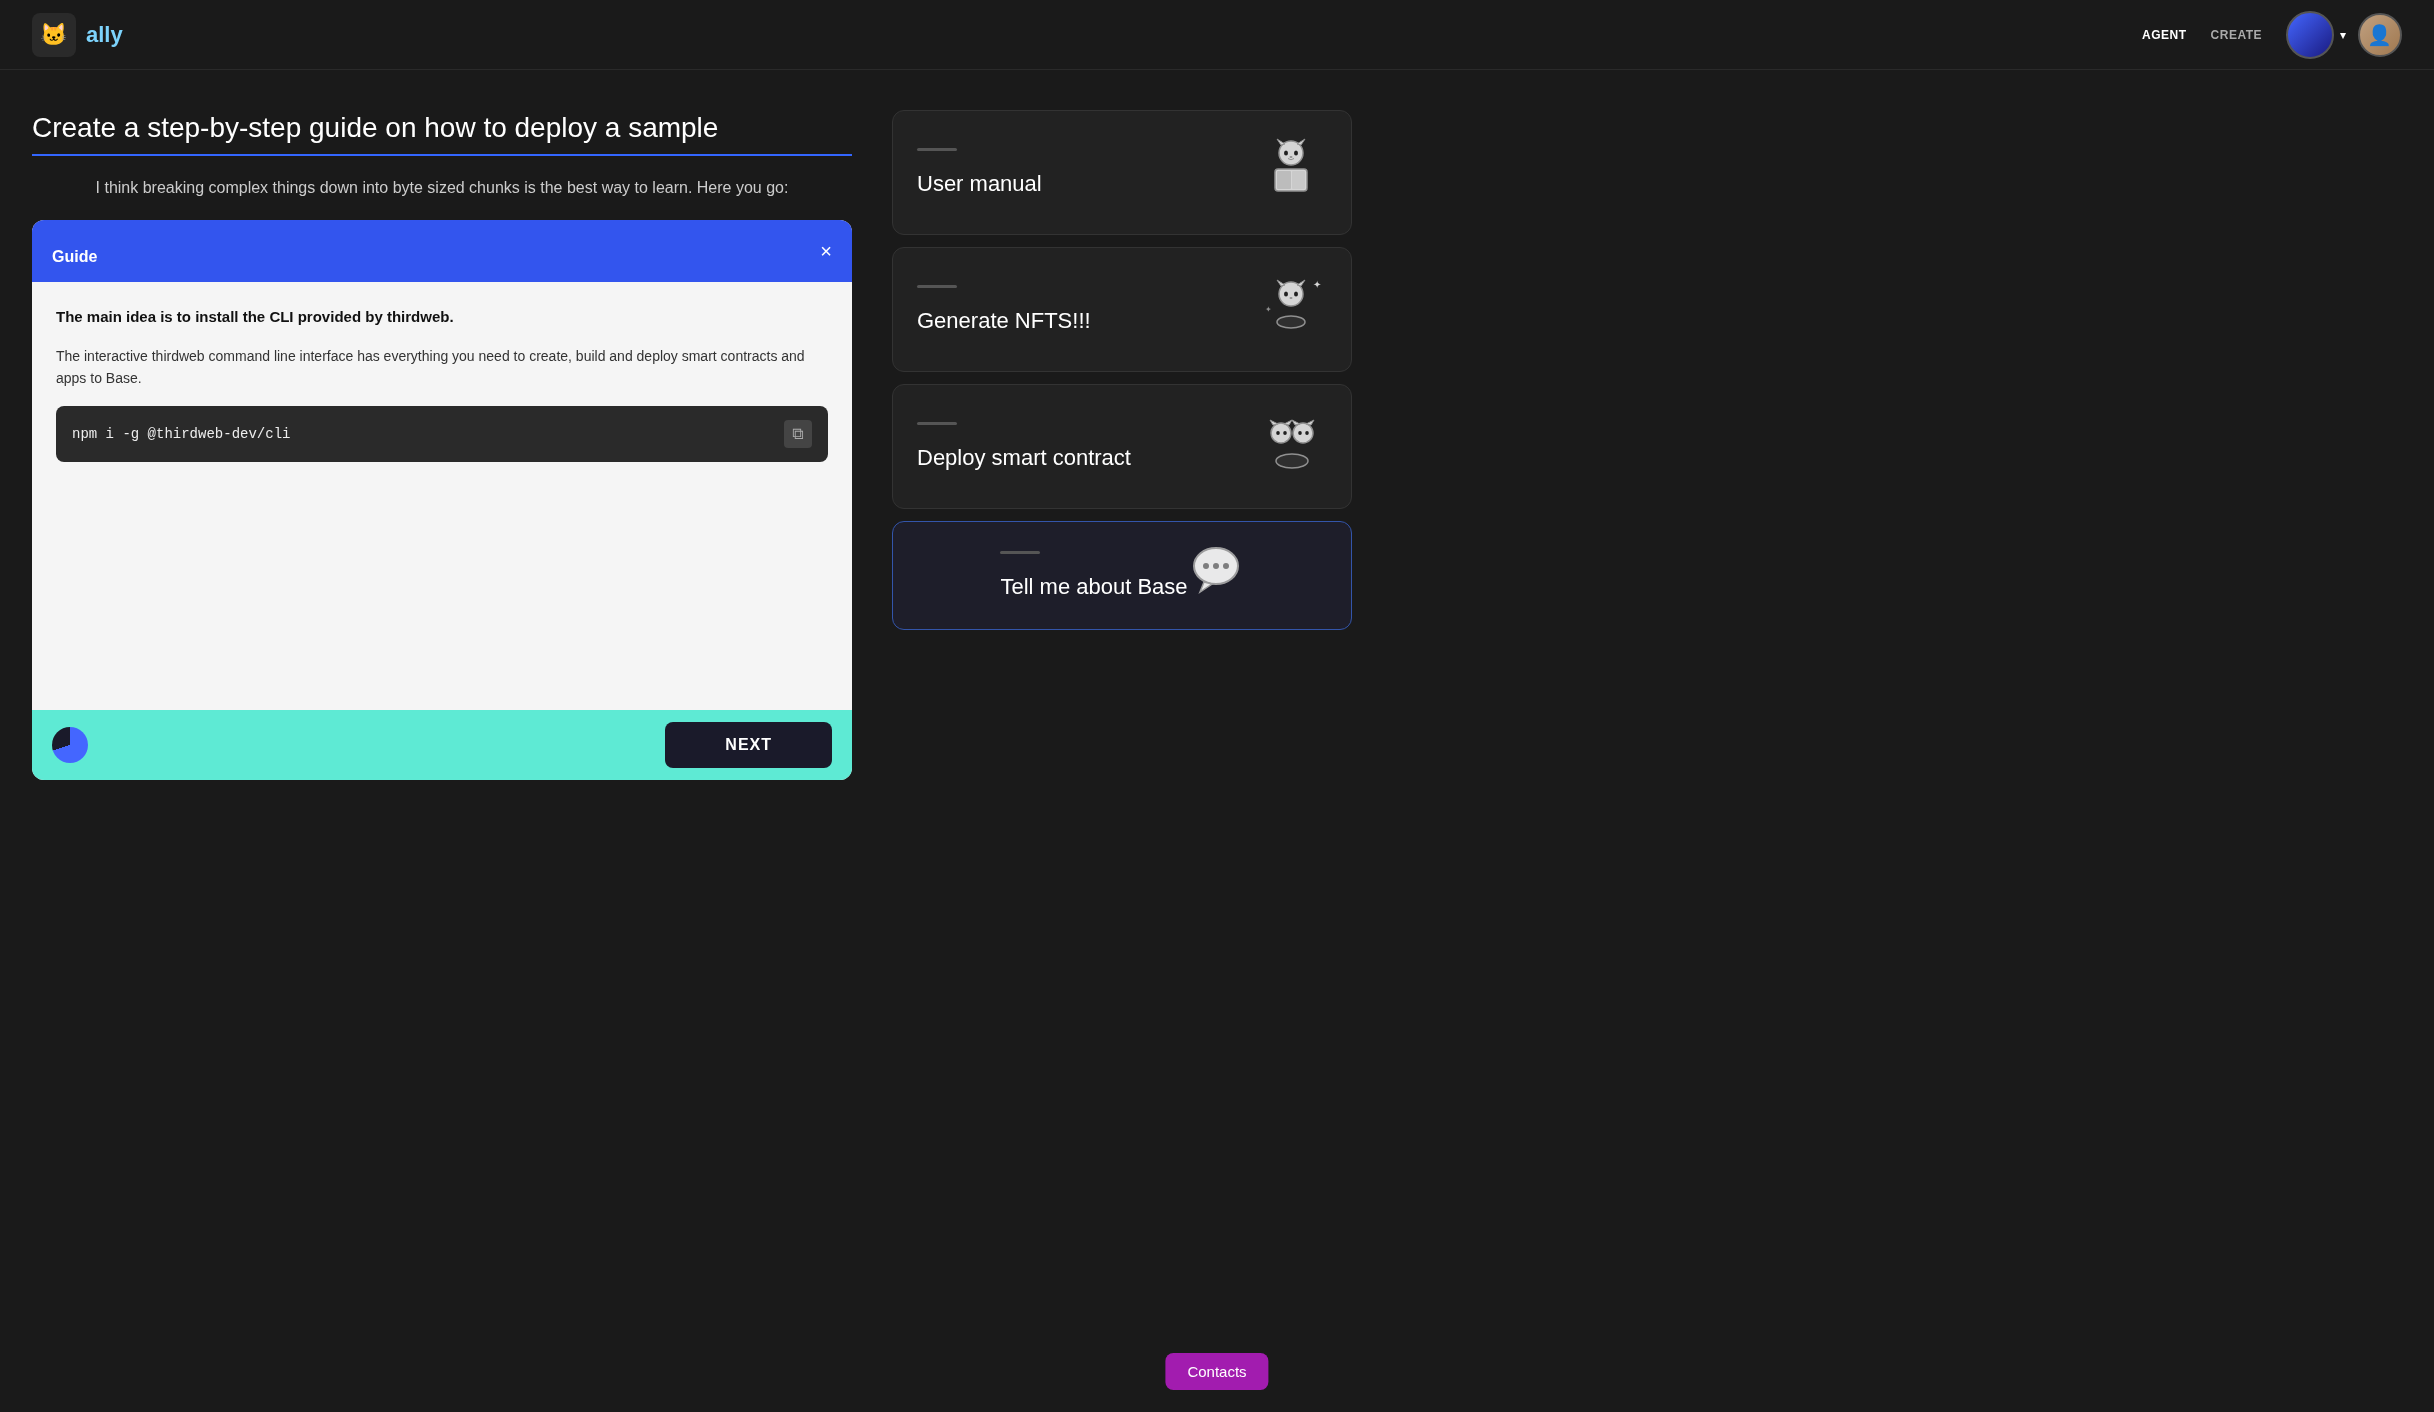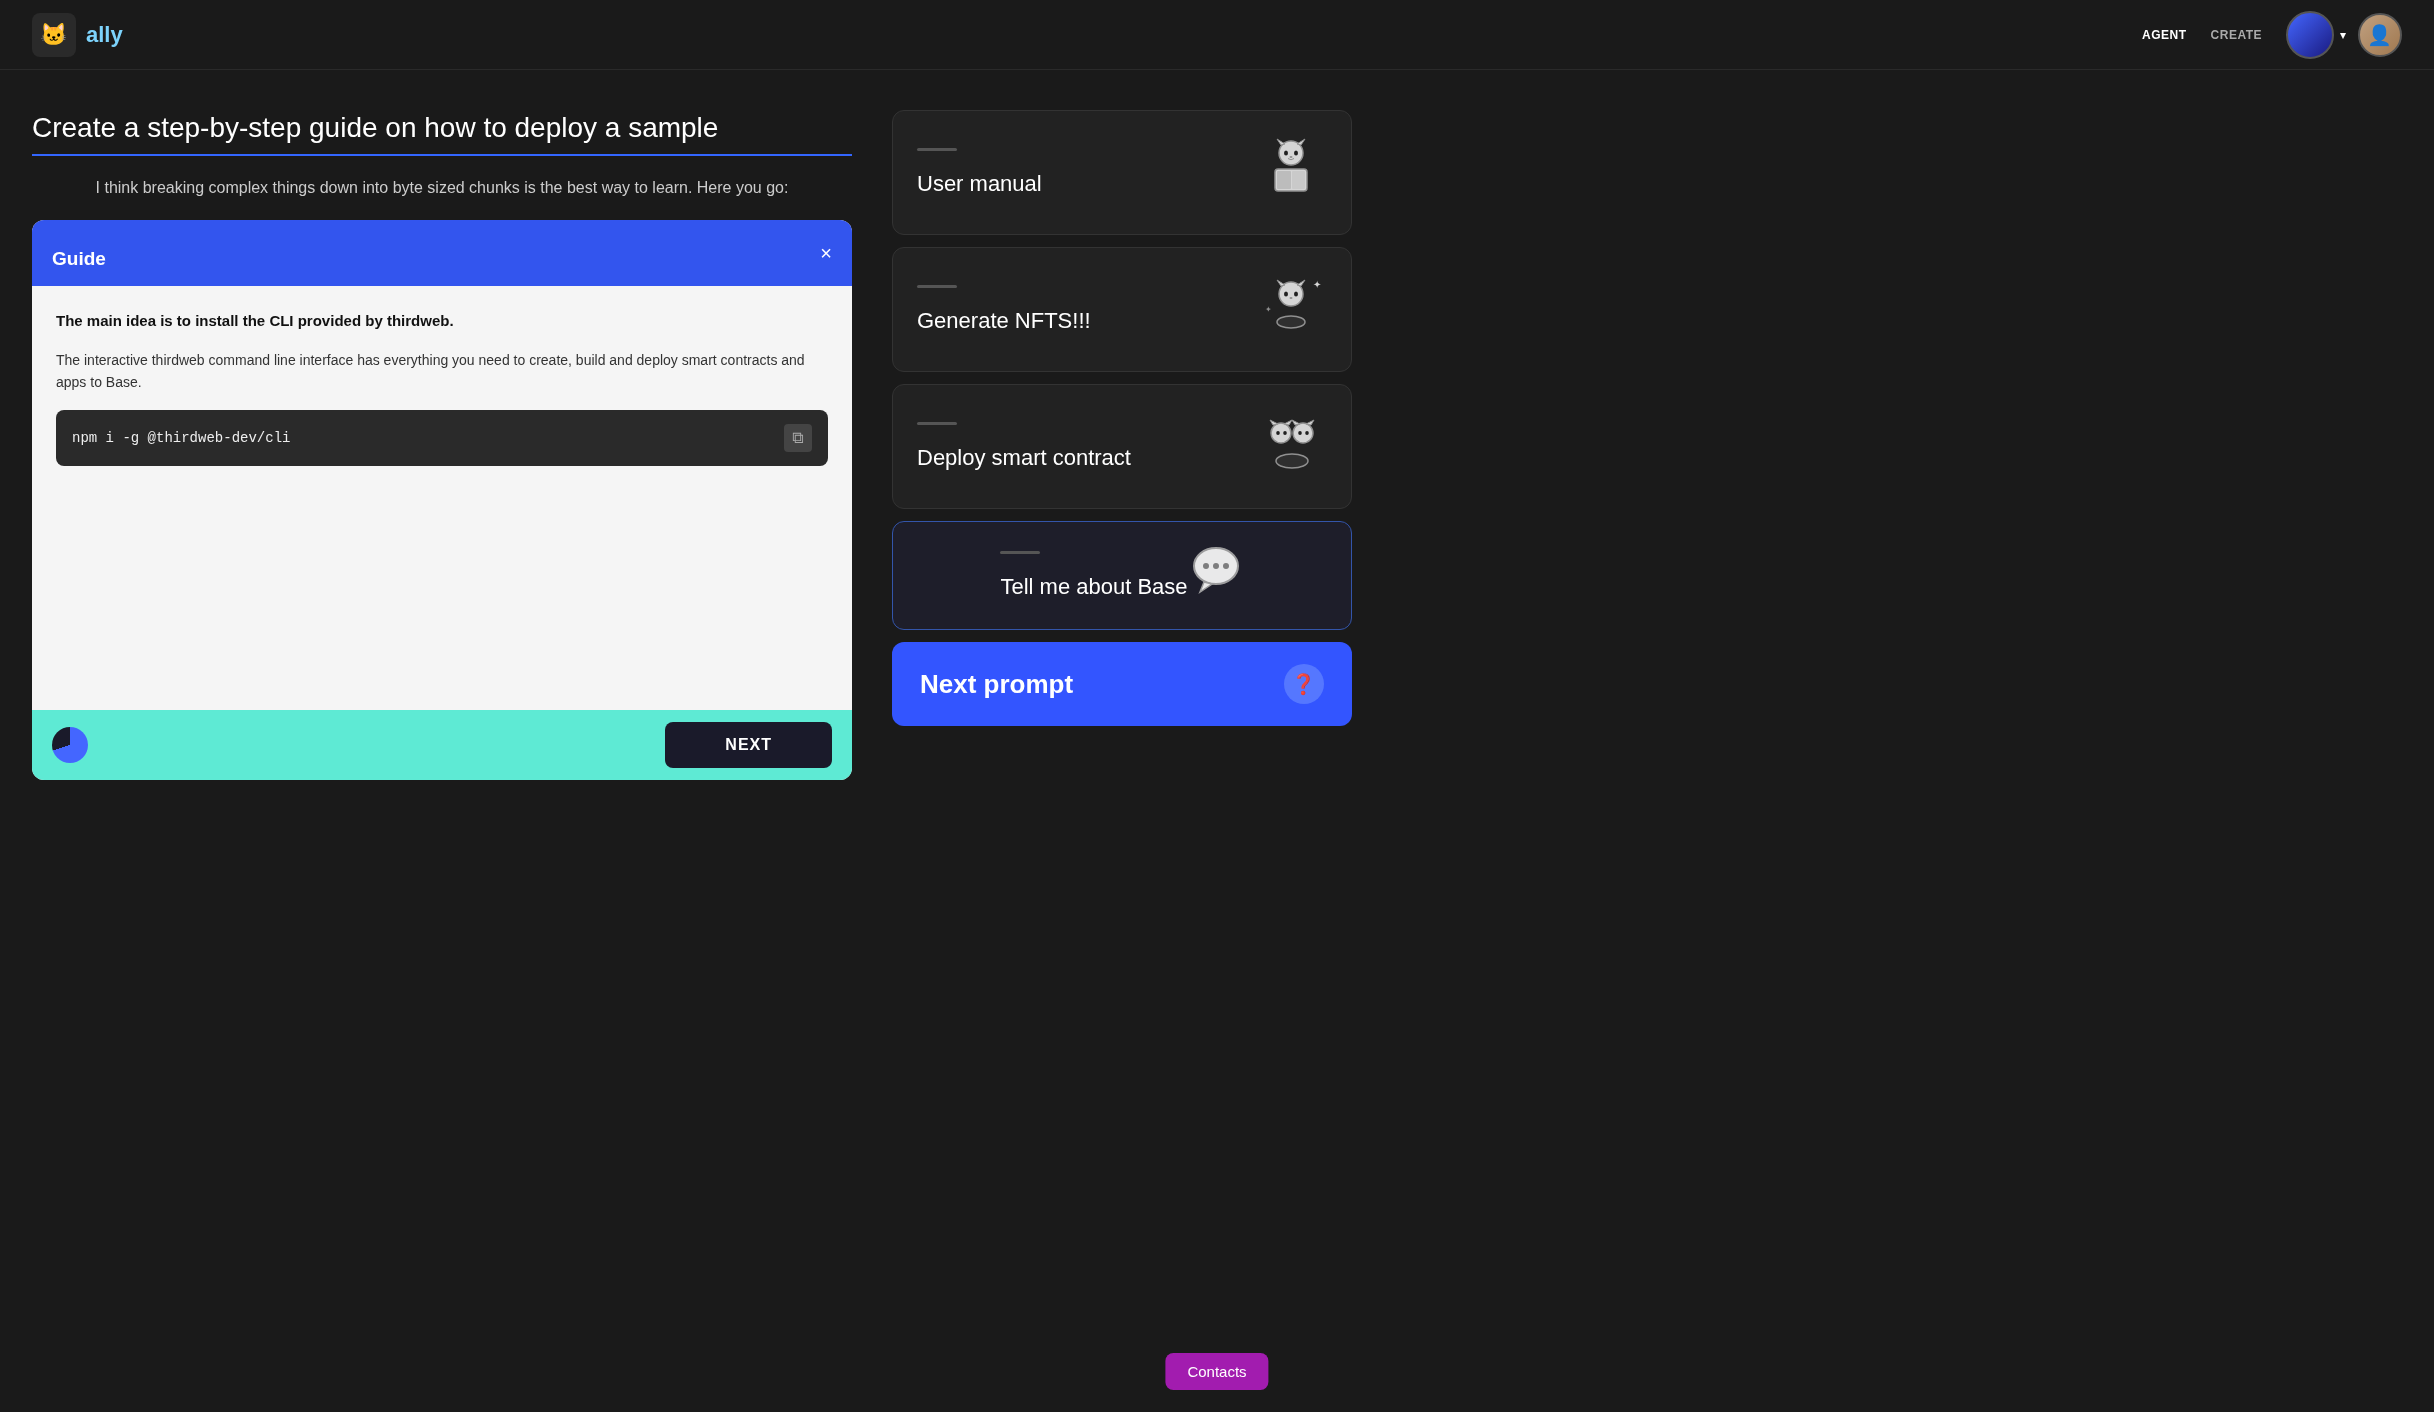--- a/index.html
+++ b/index.html
@@ -133,21 +133,21 @@
       max-height: 560px;
     }
     .guide-header {
       background: #3355ee;
       padding: 16px 20px;
       display: flex;
       align-items: center;
       justify-content: space-between;
     }
     .guide-title {
-      font-size: 19px;
+      font-size: 16px;
       font-weight: 700;
       color: #fff;
       margin-top: 12px;
     }
     .guide-close {
       color: #fff;
       font-size: 20px;
       cursor: pointer;
       background: none;
       border: none;
@@ -457,23 +457,17 @@
           <ellipse cx="28" cy="24" rx="22" ry="18" fill="#fff" stroke="#aaa" stroke-width="2"></ellipse>
           <polygon points="16,40 12,50 24,42" fill="#fff" stroke="#aaa" stroke-width="1.5"></polygon>
 
           <circle cx="18" cy="24" r="3" fill="#888"></circle>
           <circle cx="28" cy="24" r="3" fill="#888"></circle>
           <circle cx="38" cy="24" r="3" fill="#888"></circle>
         </svg>
       </div>
     </div>
 
-    <button class="next-prompt-btn">
-      <span class="next-prompt-label">Next prompt</span>
-      <div class="next-prompt-icon">
-        <span>❓</span>
-      </div>
-    </button>
 
   </div>
 </div>
 
 <div class="contacts-popup">Contacts</div>
 
 </body></html>

